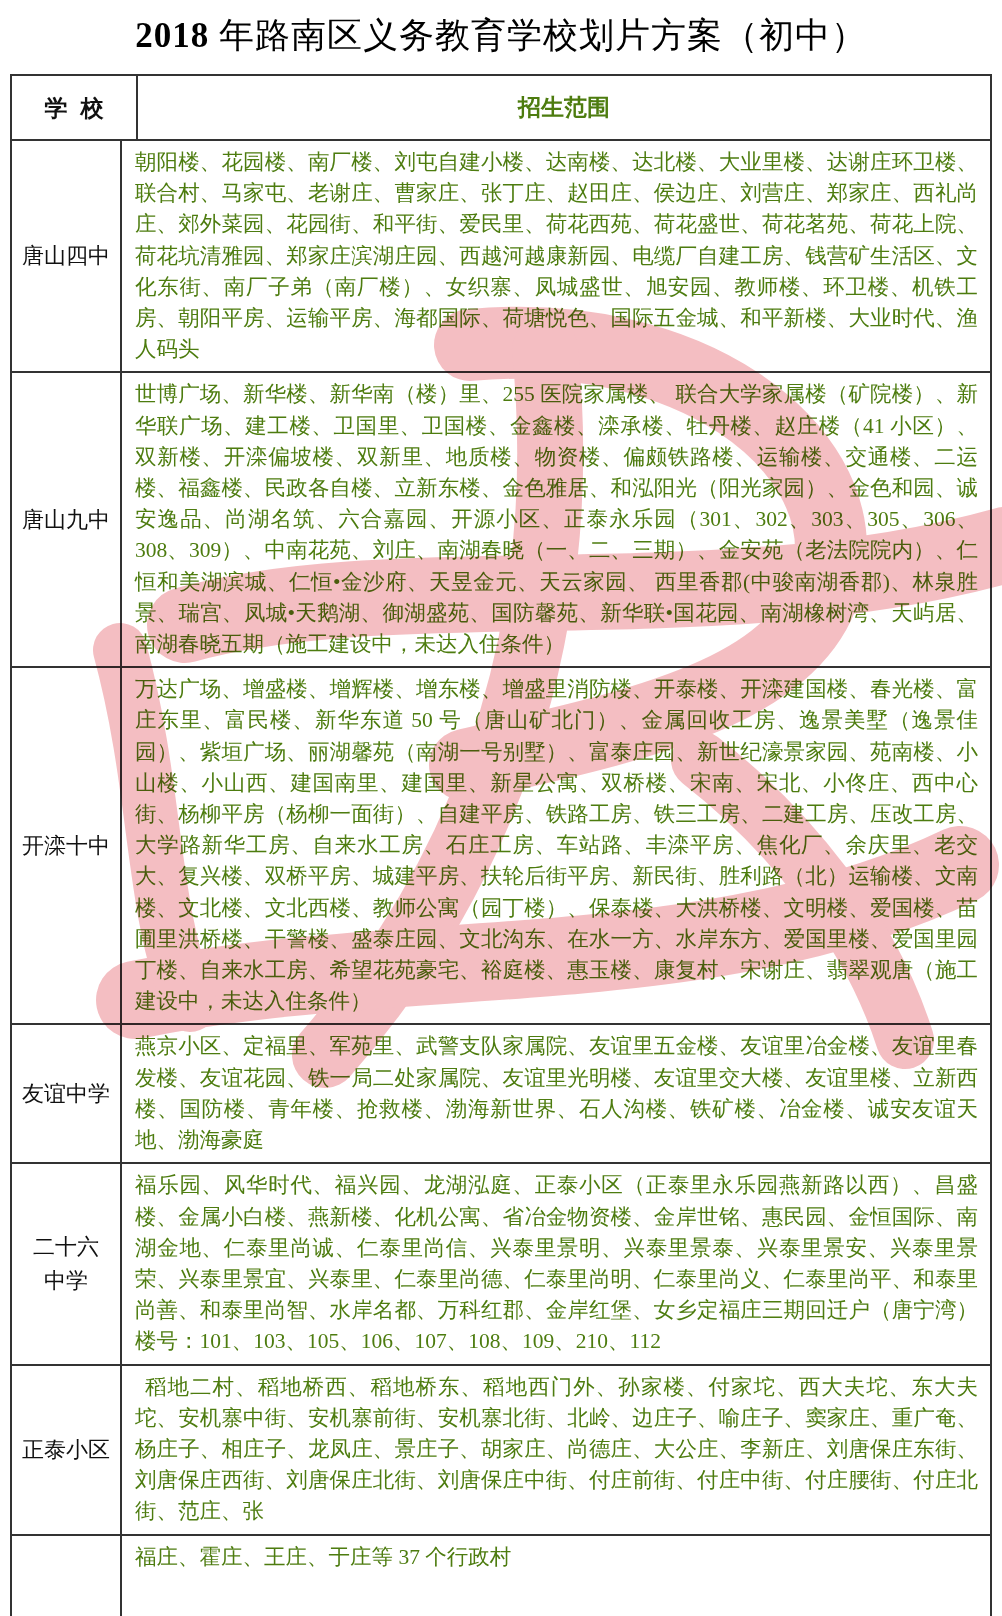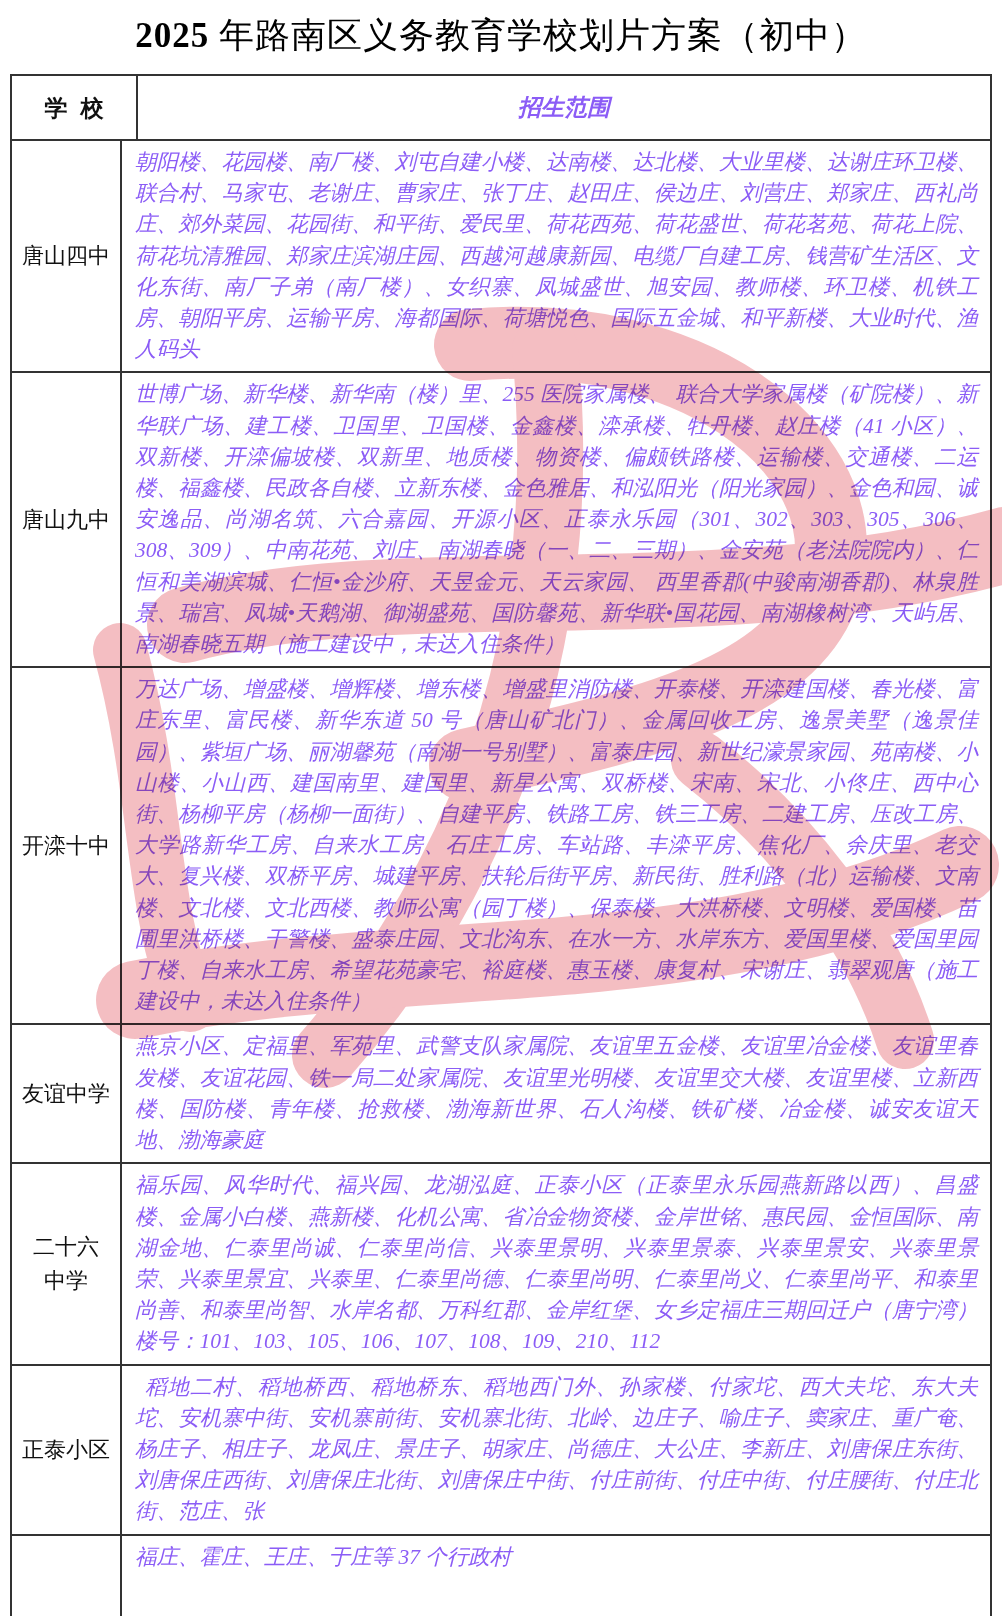--- a/index.html
+++ b/index.html
@@ -59,22 +59,21 @@
     white-space: pre-line;
     color: #111;
   }
   .cell-scope {
     flex: 1 1 auto;
     padding: 6px 12px 6px 13px;
     font-size: 21.5px;
     line-height: 31.2px;
     text-align: justify;
     text-justify: inter-ideograph;
-    color: #8b5cf6;
-    font-style: italic;
+    color: #4d7c0f;
   }
 
   
   .trow.header { min-height: 63px; }
   .trow.header .cell-school,
   .trow.header .cell-scope {
     font-family: "Liberation Sans", sans-serif;
     font-weight: bold;
     font-size: 23px;
     display: flex;
@@ -103,21 +102,21 @@
     height: 1616px;
     pointer-events: none;
     mix-blend-mode: multiply;
     opacity: 0.85;
     z-index: 5;
   }
 </style>
 </head>
 <body>
 
-<h1 class="title"><span class="seg-num">2025 </span><span class="seg-bold">年路南区</span><span>义务教育学校划片方案（</span><span class="seg-bold">初中</span><span>）</span></h1>
+<h1 class="title"><span class="seg-num">2018 </span><span class="seg-bold">年路南区</span><span>义务教育学校划片方案（</span><span class="seg-bold">初中</span><span>）</span></h1>
 
 <div class="doc-table">
 
   <div class="trow header">
     <div class="cell-school">学  校</div>
     <div class="cell-scope">招生范围</div>
   </div>
 
   <div class="trow r1">
     <div class="cell-school">唐山四中</div>

